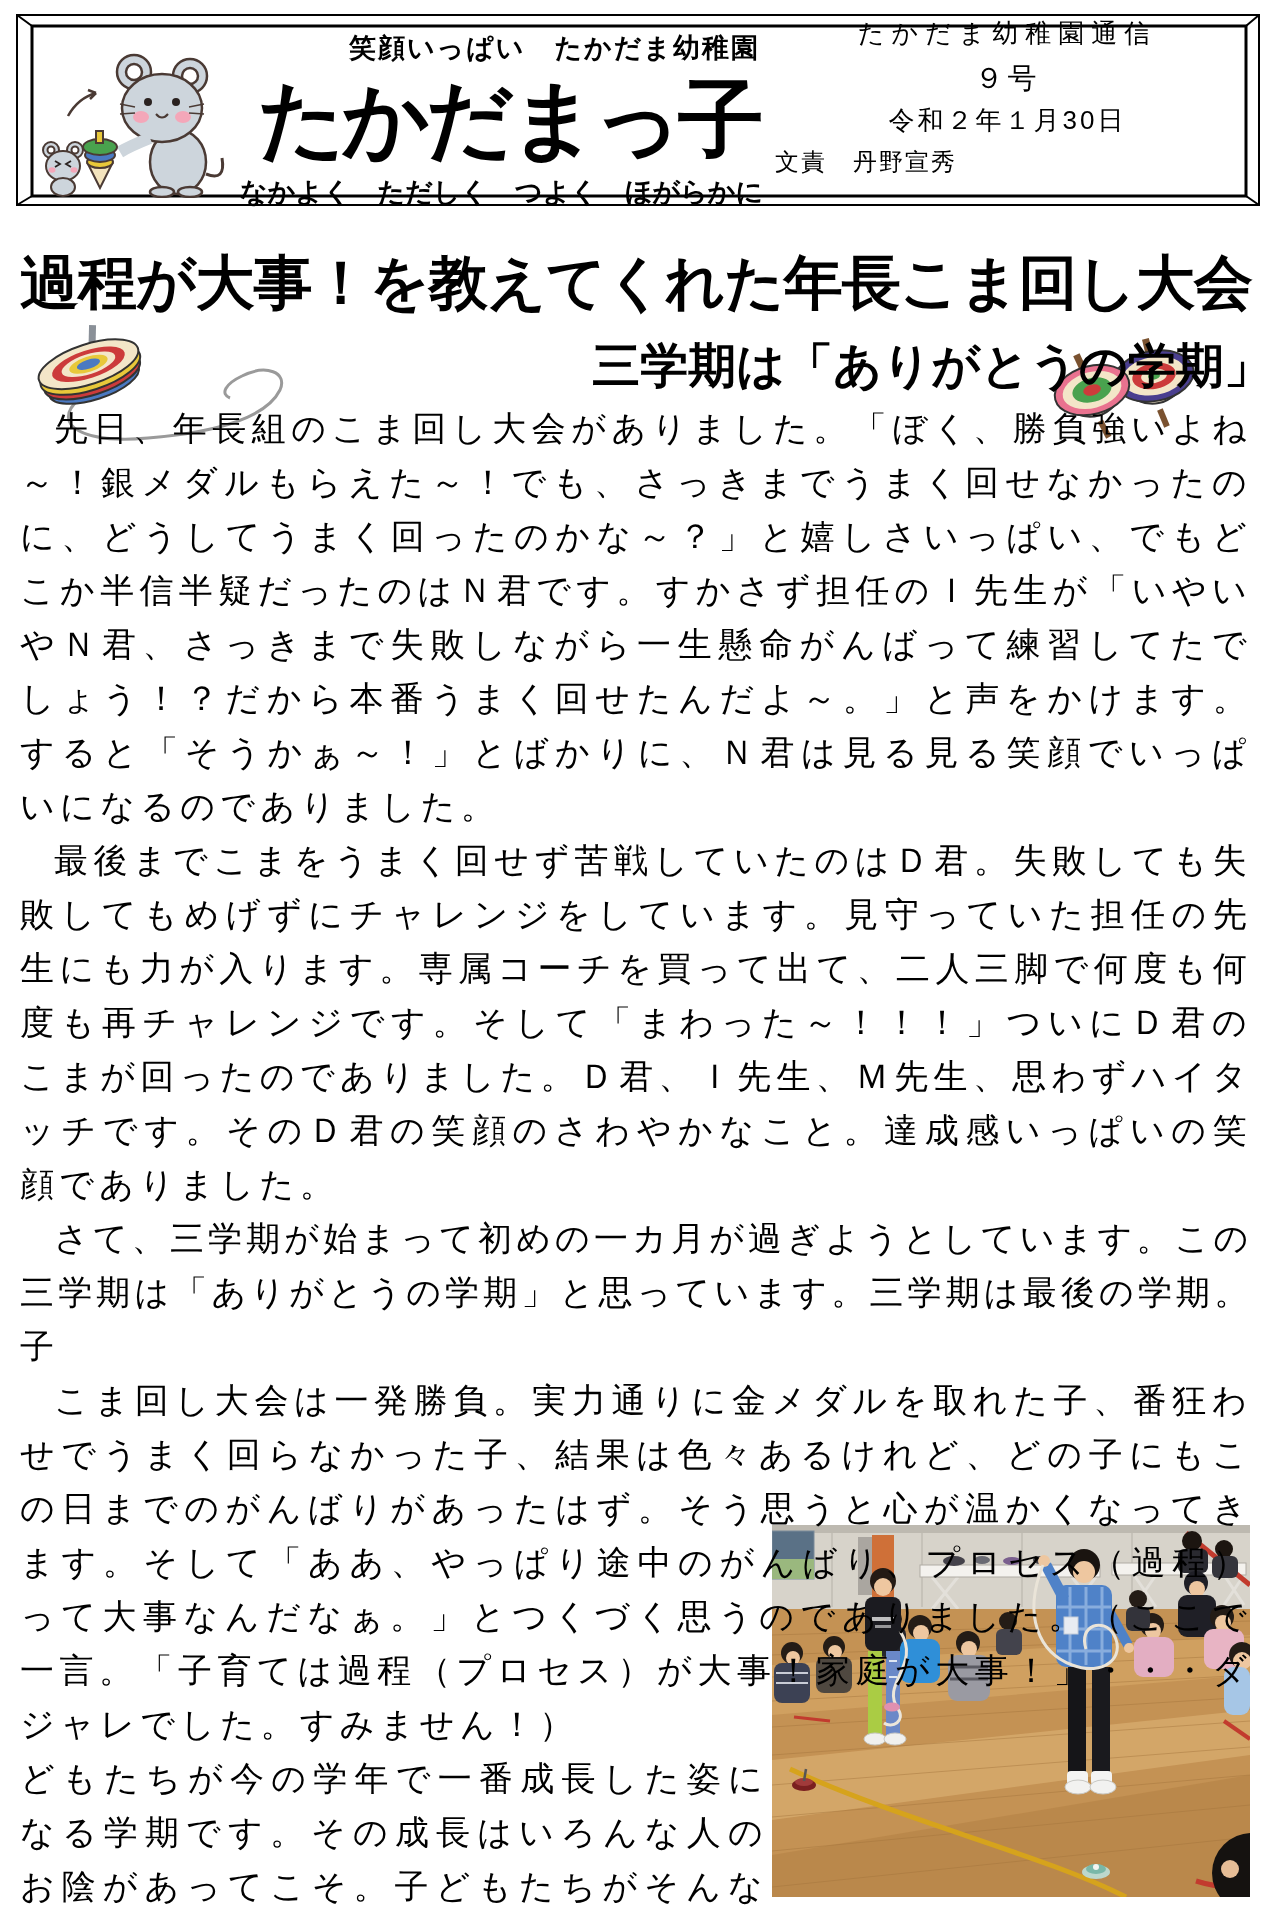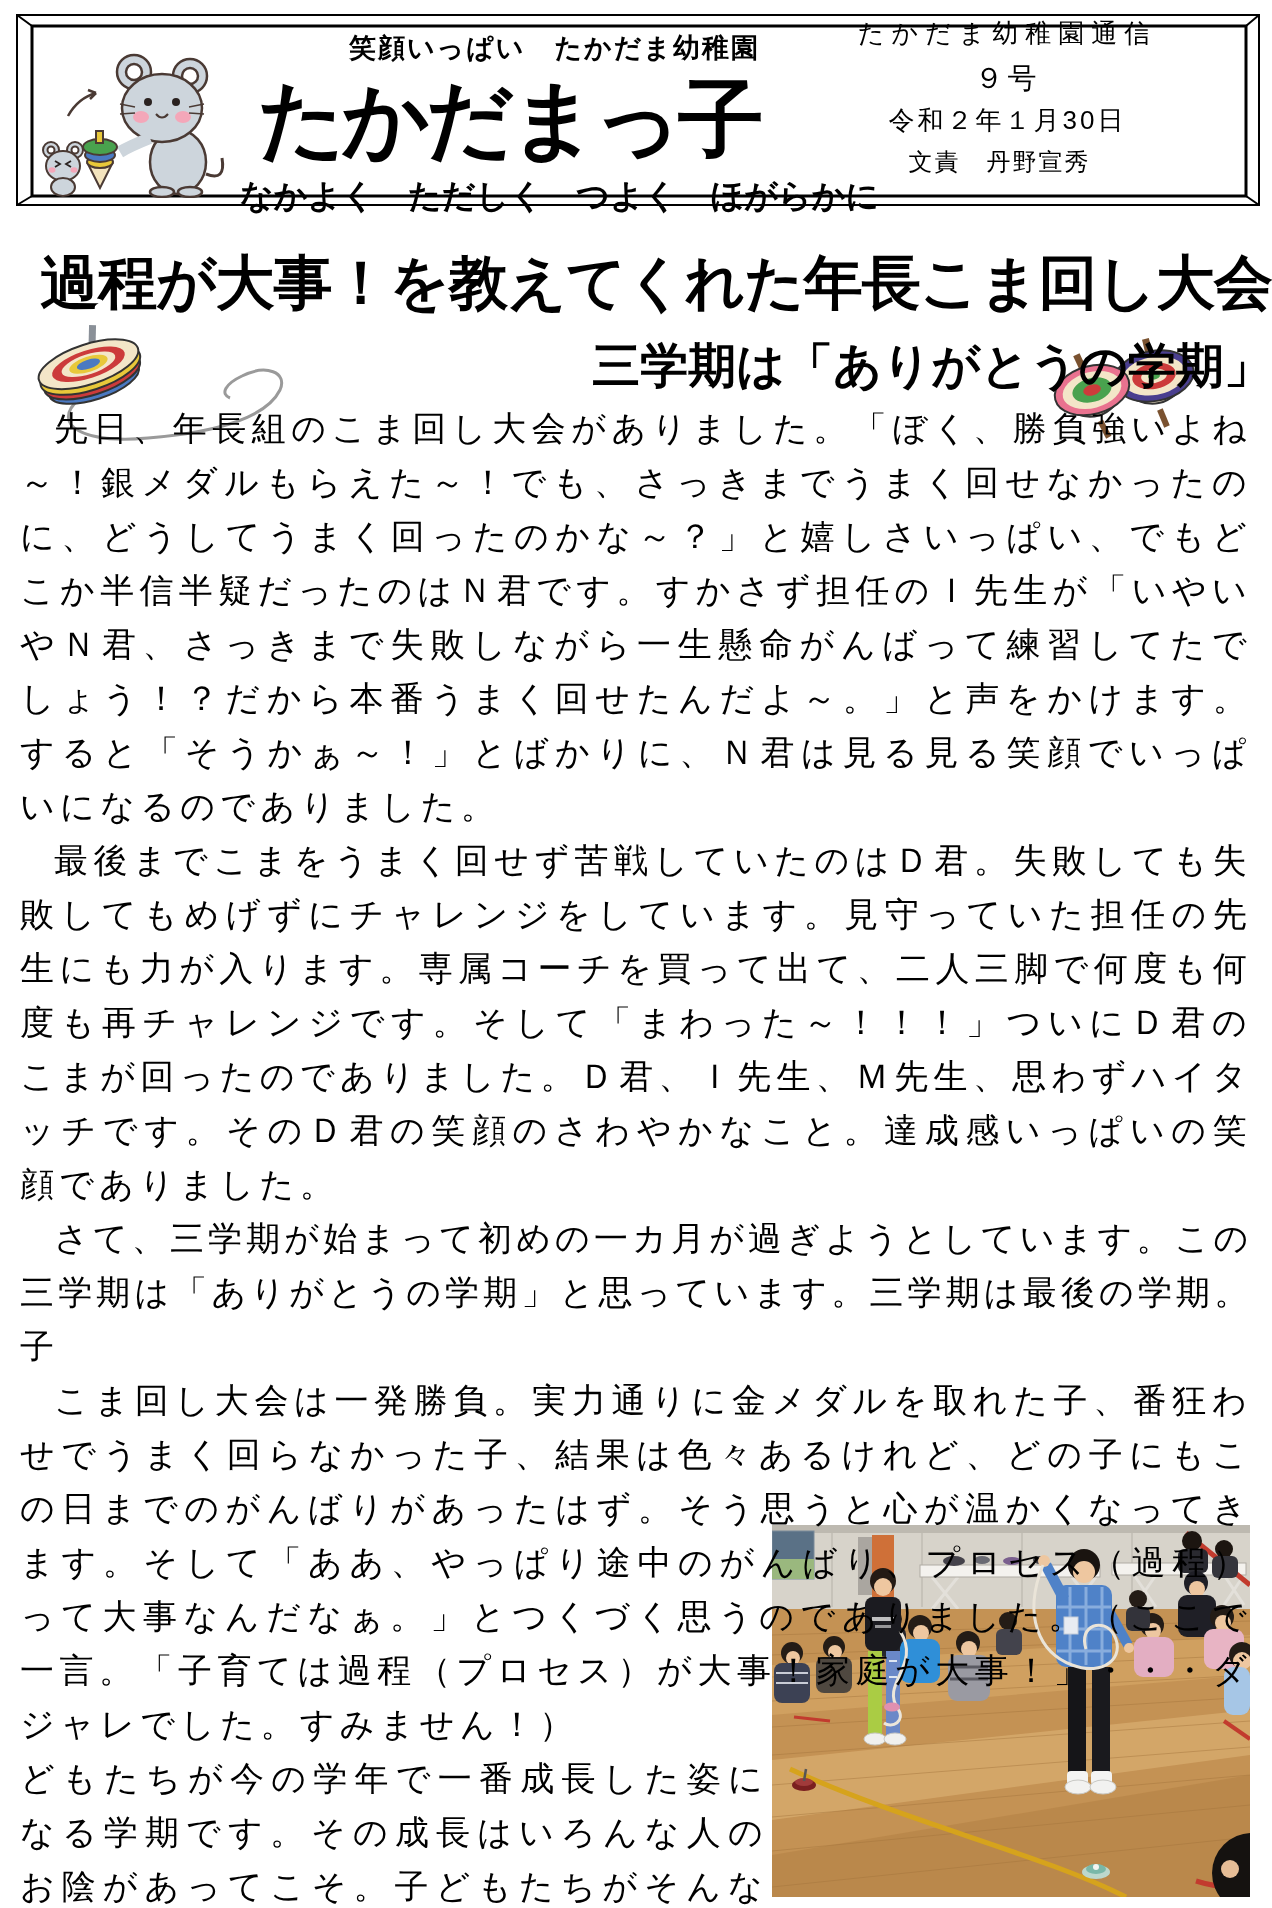--- a/index.html
+++ b/index.html
@@ -9,29 +9,29 @@
     font-family:"Liberation Serif", serif;
   }
   .sans{font-family:"Liberation Sans", sans-serif}
 
   
   .hdr-frame{position:absolute;left:14px;top:12px;width:1248px;height:200px;z-index:1}
   .mascot{position:absolute;left:38px;top:46px;width:200px;height:152px;z-index:2}
   .hdr-center{position:absolute;left:240px;top:30px;width:520px;text-align:right;z-index:2}
   .hdr-tagline{font-size:27px;font-weight:bold;letter-spacing:2px;white-space:nowrap}
   .hdr-title{font-size:86px;font-weight:bold;letter-spacing:-4px;line-height:1.02;margin-top:10px;white-space:nowrap}
-  .hdr-motto{font-size:33px;font-weight:bold;margin-top:10px;letter-spacing:0px;white-space:nowrap}
+  .hdr-motto{font-size:27px;font-weight:bold;margin-top:10px;letter-spacing:0px;white-space:nowrap}
   .hdr-right{position:absolute;left:775px;top:16px;width:465px;text-align:center;z-index:2}
   .hdr-news{font-size:26px;letter-spacing:7px;white-space:nowrap}
   .hdr-issue{font-size:29px;margin-top:8px;letter-spacing:4px}
   .hdr-date{font-size:26px;margin-top:4px;letter-spacing:3px;white-space:nowrap}
-  .hdr-credit{font-size:24px;margin-top:8px;text-align:center;padding-right:16px;letter-spacing:2px;white-space:nowrap}
+  .hdr-credit{font-size:24px;margin-top:8px;text-align:left;padding-right:16px;letter-spacing:2px;white-space:nowrap}
 
   
-  .h1{position:absolute;top:244px;left:0;width:1272px;text-align:right;
+  .h1{position:absolute;top:244px;left:0;width:1272px;text-align:center;
       font-size:59px;font-weight:900;letter-spacing:-1px;white-space:nowrap;z-index:2}
   .h2{position:absolute;top:334px;left:0;width:1272px;text-align:right;
       font-size:48px;font-weight:900;white-space:nowrap;z-index:2}
   .deco-left{position:absolute;left:20px;top:324px;width:292px;height:122px;z-index:1}
   .deco-right{position:absolute;left:1042px;top:328px;width:160px;height:118px;z-index:1}
 
   
   .bodytext{position:absolute;left:20px;top:402px;width:1232px;z-index:2;
     font-size:34px;line-height:54px;text-align:justify}
   p.para{margin:0;letter-spacing:0.155em}

